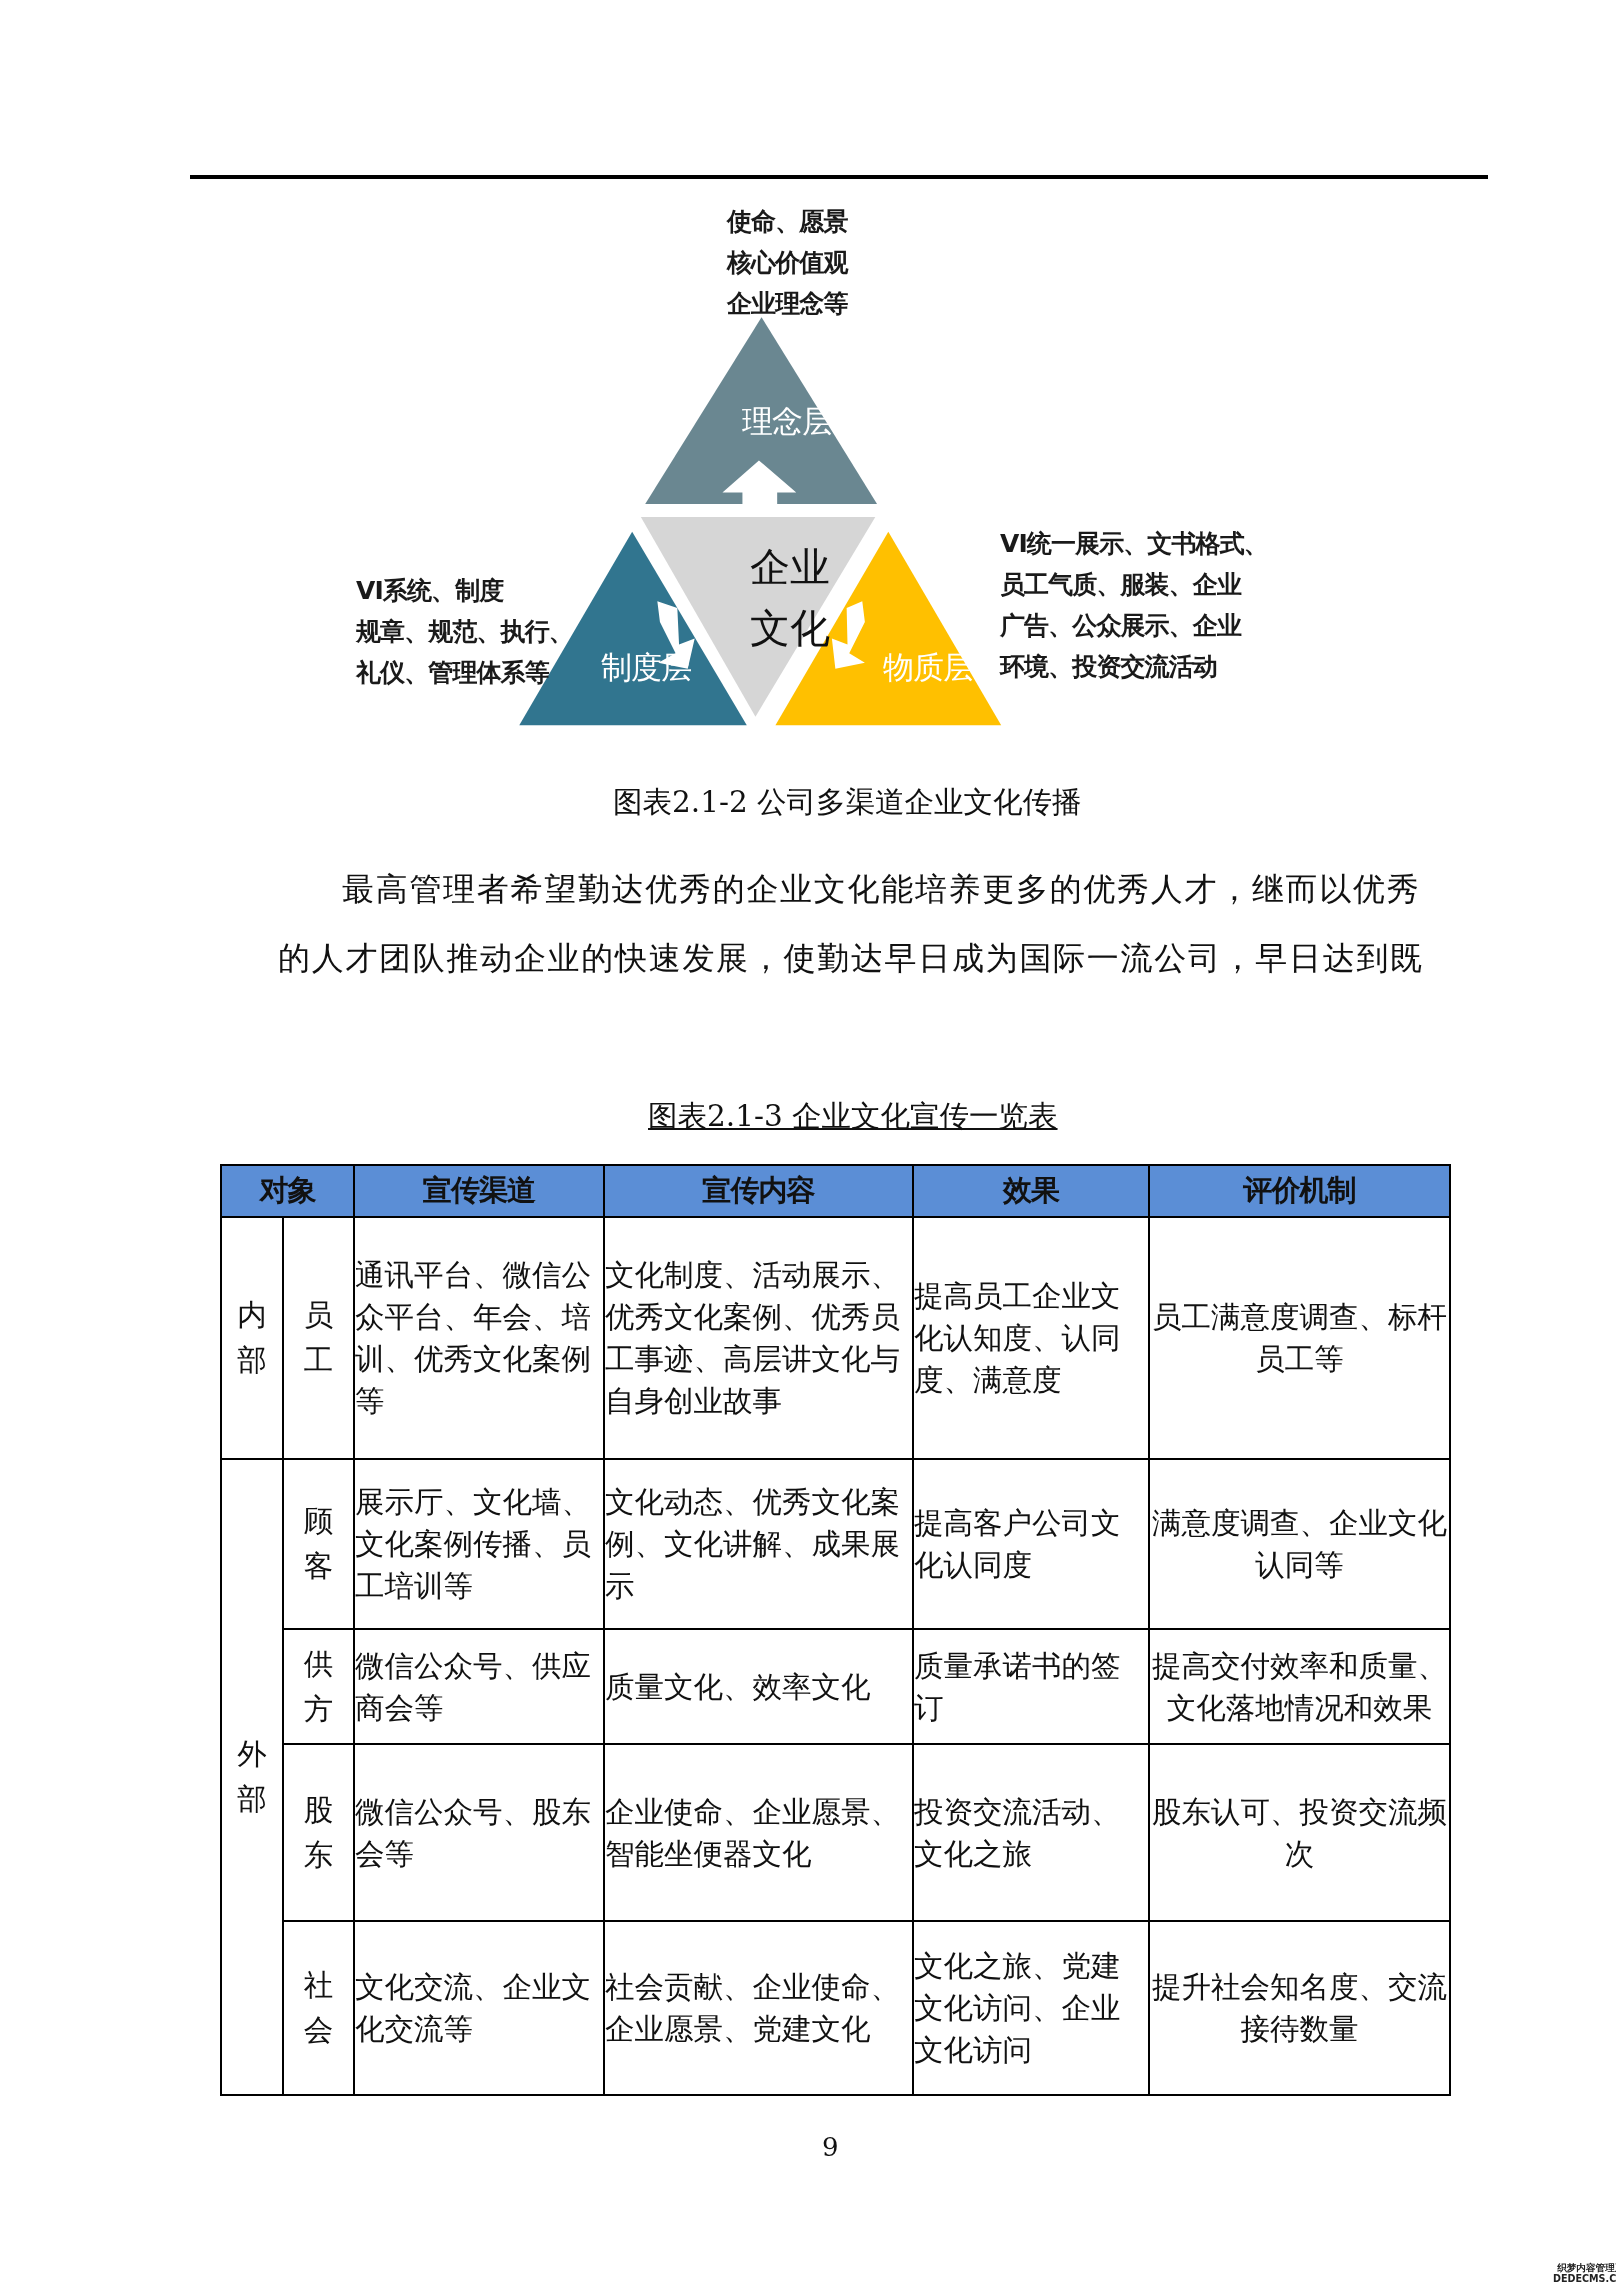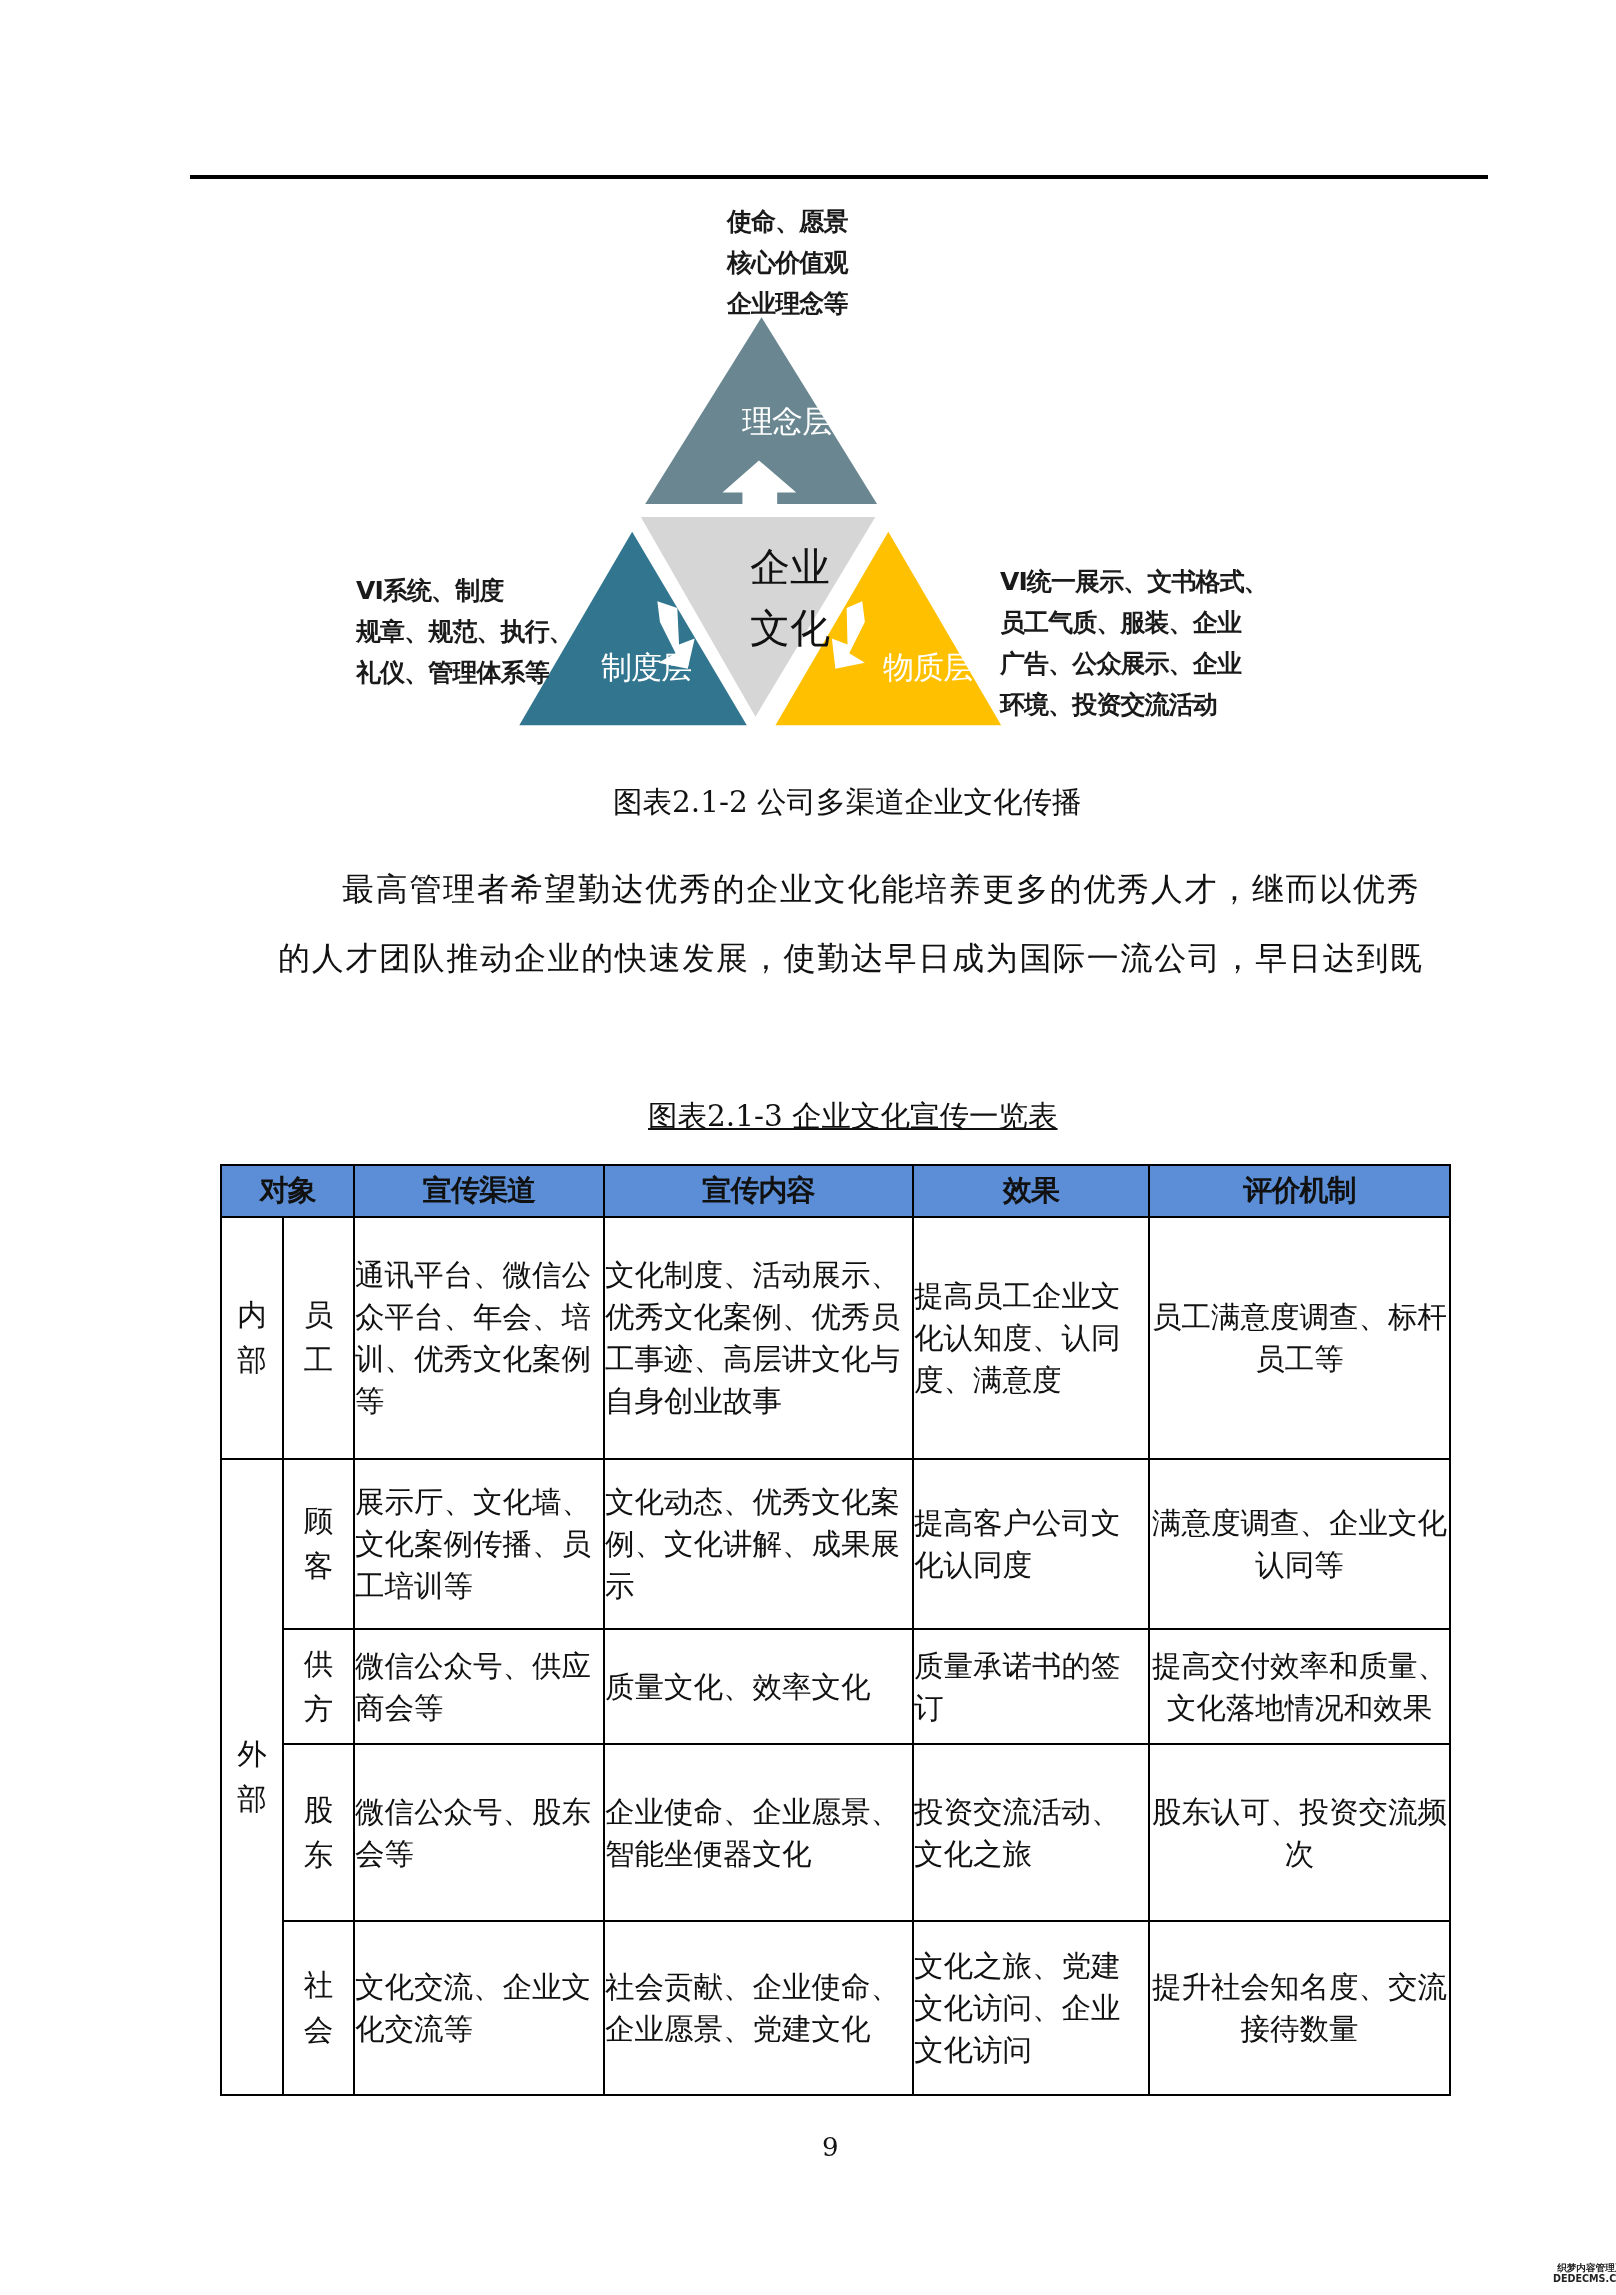--- a/index.html
+++ b/index.html
@@ -65,21 +65,21 @@
     <div>核心价值观</div>
     <div>企业理念等</div>
   </div>
 
   <div class="abs diag-text" style="left:326px;top:570px;">
     <div>VI系统、制度</div>
     <div>规章、规范、执行、</div>
     <div>礼仪、管理体系等</div>
   </div>
 
-  <div class="abs diag-text" style="left:970px;top:561px;">
+  <div class="abs diag-text" style="left:970px;top:523px;">
     <div>VI统一展示、文书格式、</div>
     <div>员工气质、服装、企业</div>
     <div>广告、公众展示、企业</div>
     <div>环境、投资交流活动</div>
   </div>
 
   <div class="abs tri-label" style="left:712px;top:401px;">理念层</div>
   <div class="abs tri-label" style="left:571px;top:647px;">制度层</div>
   <div class="abs tri-label" style="left:853px;top:647px;">物质层</div>
 

